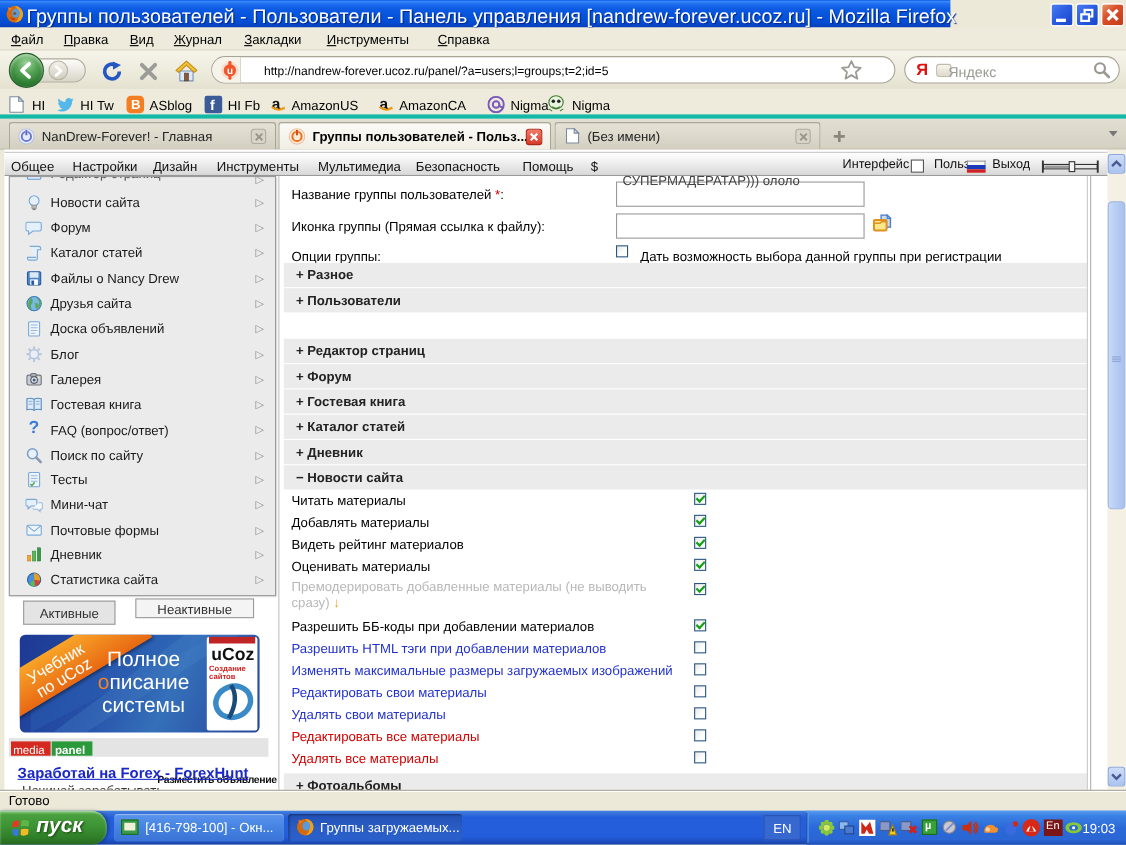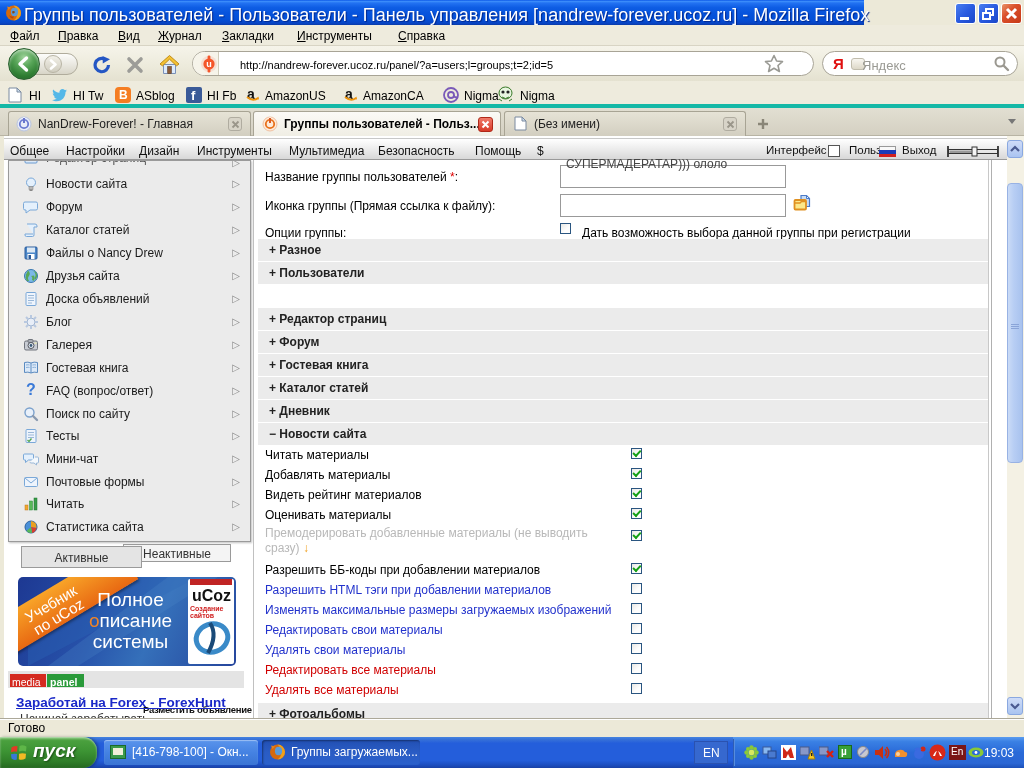--- a/index.html
+++ b/index.html
@@ -404,39 +404,39 @@
         </svg>
       <span class="txt">Почтовые формы</span>
         <span class="arr">▷</span>
     </div>
     <div class="mi" style="top:332px">
       <svg class="ico" viewBox="0 0 16 16">
           <rect x="2" y="9" width="3" height="5" fill="#f0a830" stroke="#c07820" stroke-width=".5"></rect>
           <rect x="6.5" y="5" width="3" height="9" fill="#58b858" stroke="#2a8a3a" stroke-width=".5"></rect>
           <rect x="11" y="2" width="3" height="12" fill="#3a9a4a" stroke="#1a7a2a" stroke-width=".5"></rect>
         </svg>
-      <span class="txt">Читать</span>
+      <span class="txt">Дневник</span>
         <span class="arr">▷</span>
     </div>
     <div class="mi" style="top:355px">
       <svg class="ico" viewBox="0 0 16 16">
           <circle cx="8" cy="8" r="6" fill="#4a90d8" stroke="#2a60a0"></circle>
           <path d="M8 8 L8 2 A6 6 0 0 1 13.5 9 Z" fill="#e8a020"></path>
           <path d="M8 8 L13.5 9 A6 6 0 0 1 9 13.9 Z" fill="#d84030"></path>
           <path d="M8 8 L9 13.9 A6 6 0 0 1 3.5 12 Z" fill="#58b858"></path>
         </svg>
       <span class="txt">Статистика сайта</span>
         <span class="arr">▷</span>
     </div>
   </div>
 
   <div class="abs" style="left:249px;top:24px;width:1px;height:559px;background:#c0c0c0"></div>
 
   <div class="abs" style="left:119px;top:408px;width:108px;height:18px;background:#f4f4f4;border:1px solid #9a9a9a;font-size:12px;color:#333;text-align:center;padding-top:2px">Неактивные</div>
-  <div class="abs" style="left:17px;top:410px;width:121px;height:22px;background:#e4e4e4;border:1px solid #9a9a9a;font-size:12px;color:#333;text-align:center;padding-top:4px">Активные</div>
+  <div class="abs" style="left:17px;top:410px;width:84px;height:22px;background:#e4e4e4;border:1px solid #9a9a9a;font-size:12px;color:#333;text-align:center;padding-top:4px">Активные</div>
 
   <div class="abs" style="left:14px;top:441px;width:218px;height:89px;border-radius:5px;background:linear-gradient(115deg,#1d3892 0%,#2752aa 38%,#3570ba 62%,#25459c 100%);overflow:hidden">
     <svg class="abs" style="left:0;top:0" width="218" height="89">
         <polygon points="118,0 180,0 10,89 10,60" fill="#2a62b4" opacity=".45"></polygon>
         <polygon points="150,0 200,0 60,89 30,89" fill="#4a86c8" opacity=".3"></polygon>
       </svg>
     <div class="abs" style="left:-38px;top:8px;width:160px;height:38px;background:linear-gradient(180deg,#f8a428,#e86812);transform:rotate(-31deg);box-shadow:0 2px 3px rgba(0,0,0,.4)"></div>
     <div class="abs" style="left:8px;top:18px;transform:rotate(-31deg);color:#fff;font-size:15px;white-space:nowrap;line-height:15px;text-align:center">Учебник<br>по uCoz</div>
     <div class="abs" style="left:55px;top:12px;width:115px;color:#fff;font-size:19px;line-height:21px;text-align:center;font-weight:normal">Полное <span style="color:#f08428">о</span>писание системы</div>
     <div class="abs" style="left:170px;top:2px;width:46px;height:85px;background:#fff;border-radius:2px">

